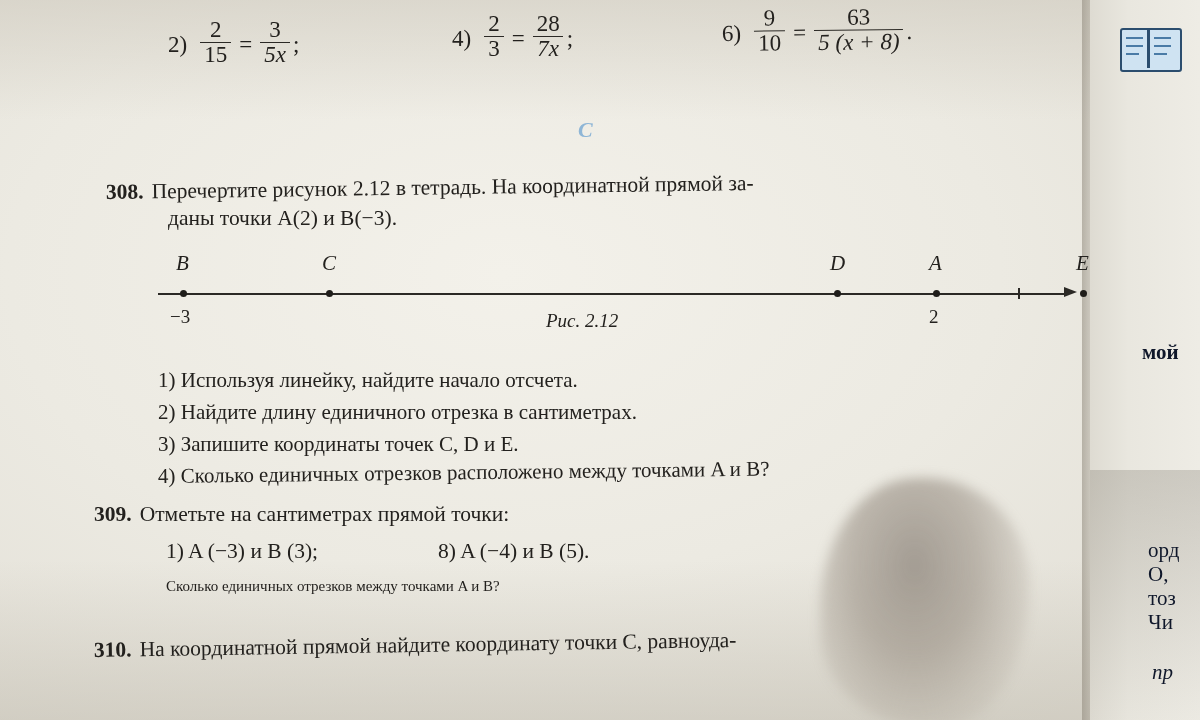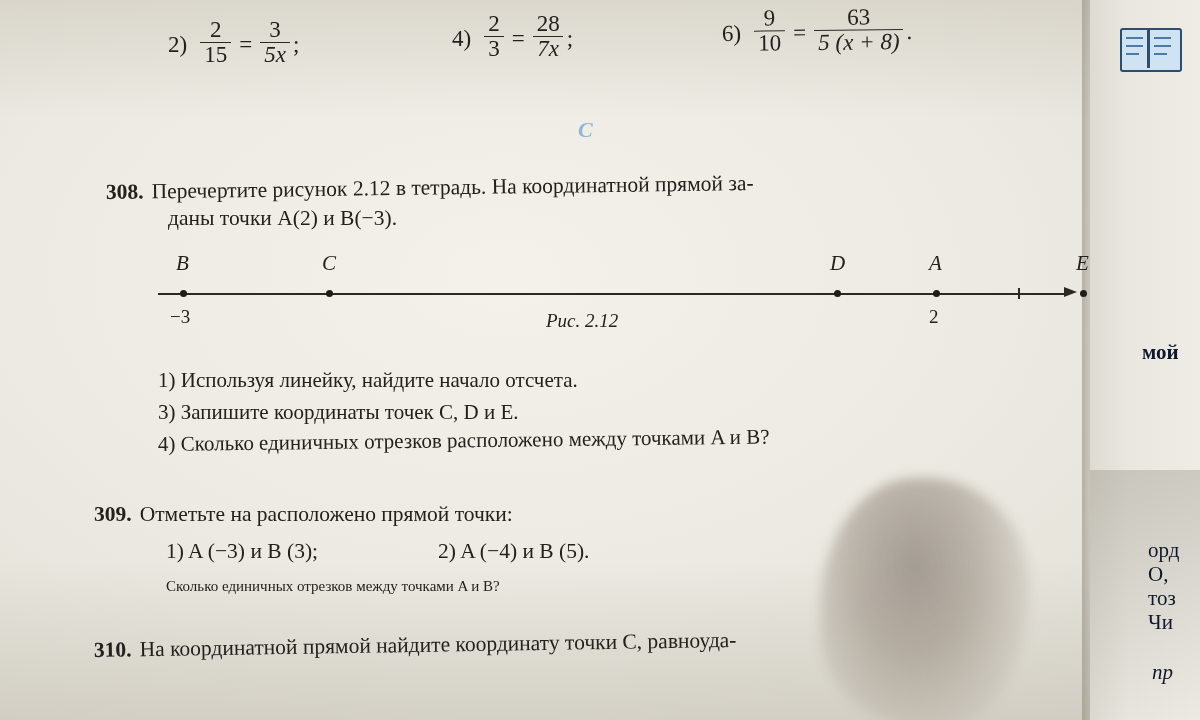--- a/index.html
+++ b/index.html
@@ -386,31 +386,32 @@
   <div class="tick" style="left:912px"></div>
 
   <div class="ptlabel it" style="left:970px">E</div>
   <div class="dot" style="left:974px"></div>
 
   <div class="figcaption">Рис. 2.12</div>
 </div>
 
 <div class="sublist">
   <div class="row">1) Используя линейку, найдите начало отсчета.</div>
+  <div class="row">2) Найдите длину единичного отрезка в сантиметрах.</div>
   <div class="row">3) Запишите координаты точек C, D и E.</div>
   <div class="row r4">4) Сколько единичных отрезков расположено между точками A и B?</div>
 </div>
 
 <div class="p309">
   <div class="head">
-    <span class="num">309.</span><span>Отметьте на расположено прямой точки:</span>
+    <span class="num">309.</span><span>Отметьте на сантиметрах прямой точки:</span>
   </div>
   <div class="items">
     <span class="i1">1) A (−3) и B (3);</span>
-    <span class="i2">2) A (−4) и B (5).</span>
+    <span class="i2">8) A (−4) и B (5).</span>
   </div>
   <div class="tail">Сколько единичных отрезков между точками  A и B?</div>
 </div>
 
 <div class="p310">
   <div class="line1">
     <span class="num">310.</span><span>На координатной прямой найдите координату точки C, равноуда-</span>
   </div>
 </div>
 

